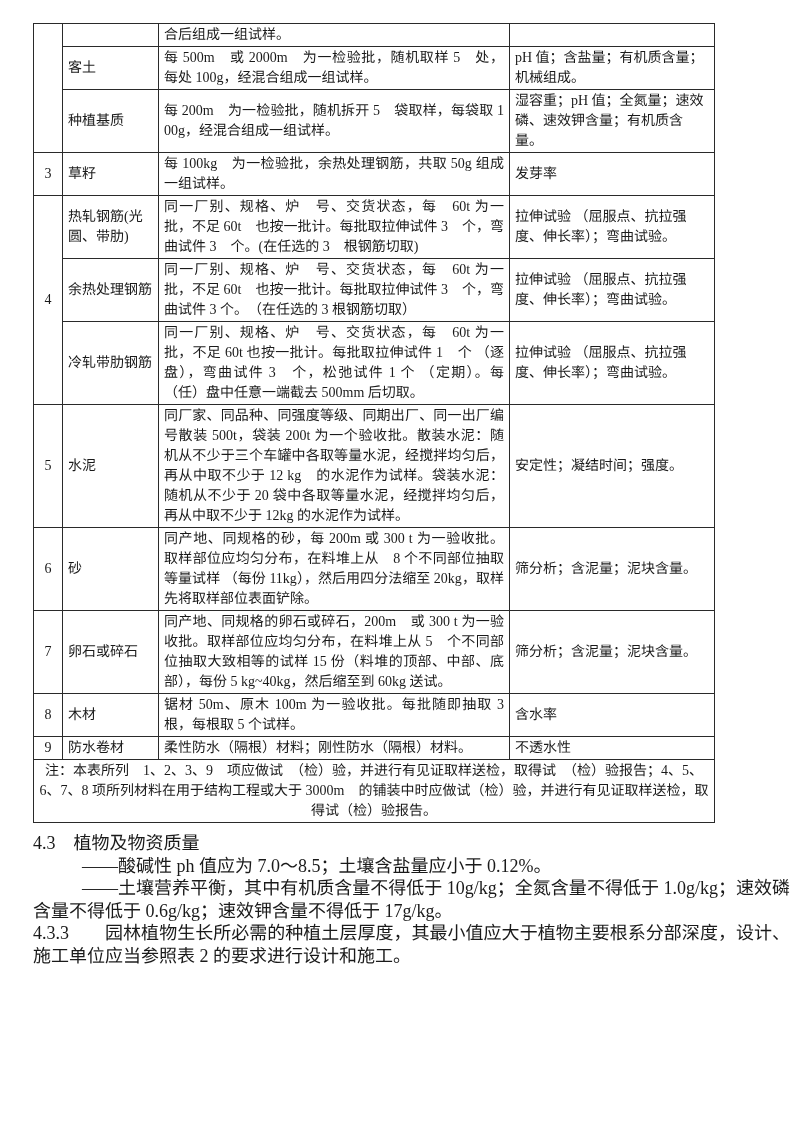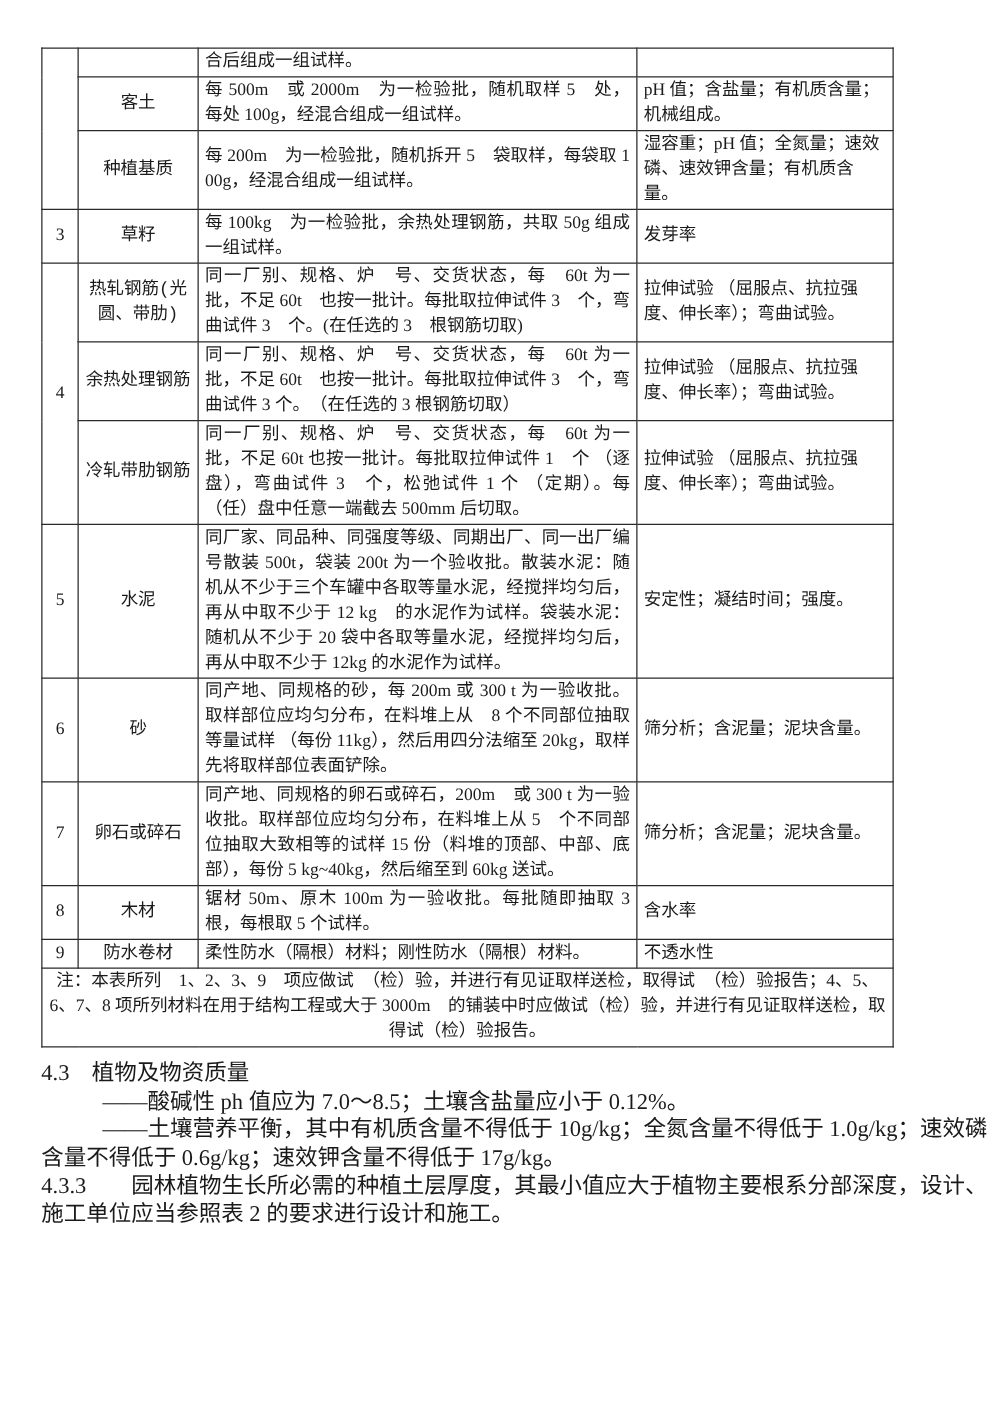--- a/index.html
+++ b/index.html
@@ -3,39 +3,39 @@
 <meta charset="utf-8">
 <style>
   html,body{margin:0;padding:0;background:#ffffff;}
   .page{
     position:relative;
     width:800px;height:1128px;
     background:#ffffff;
     color:#1a1a1a;
     font-family:"Liberation Serif","DejaVu Serif",serif;
     box-sizing:border-box;
-    padding:38px 12px 0 33px;
+    padding:23px 12px 0 33px;
     overflow:hidden;
   }
   table.spec{
     border-collapse:collapse;
     table-layout:fixed;
     width:681px;
   }
   table.spec td{
     border:1px solid #2a2a2a;
     font-size:14px;
     line-height:20px;
     padding:1px 5px;
     vertical-align:middle;
     word-break:break-all;
     box-sizing:border-box;
   }
   td.c-no{text-align:center;padding:1px 1px;}
-  td.c-name{text-align:center;font-family:Liberation Mono, monospace;}
+  td.c-name{text-align:left;}
   td.c-method{text-align:justify;}
   td.c-tests{}
   td.c-note{text-align:center;line-height:21px;padding:2px 6px;}
   .content{
     width:757px;
     margin-top:9px;
     font-size:18px;
     line-height:22.5px;
   }
   .content p{margin:0;padding:0;text-align:justify;word-break:break-all;}

